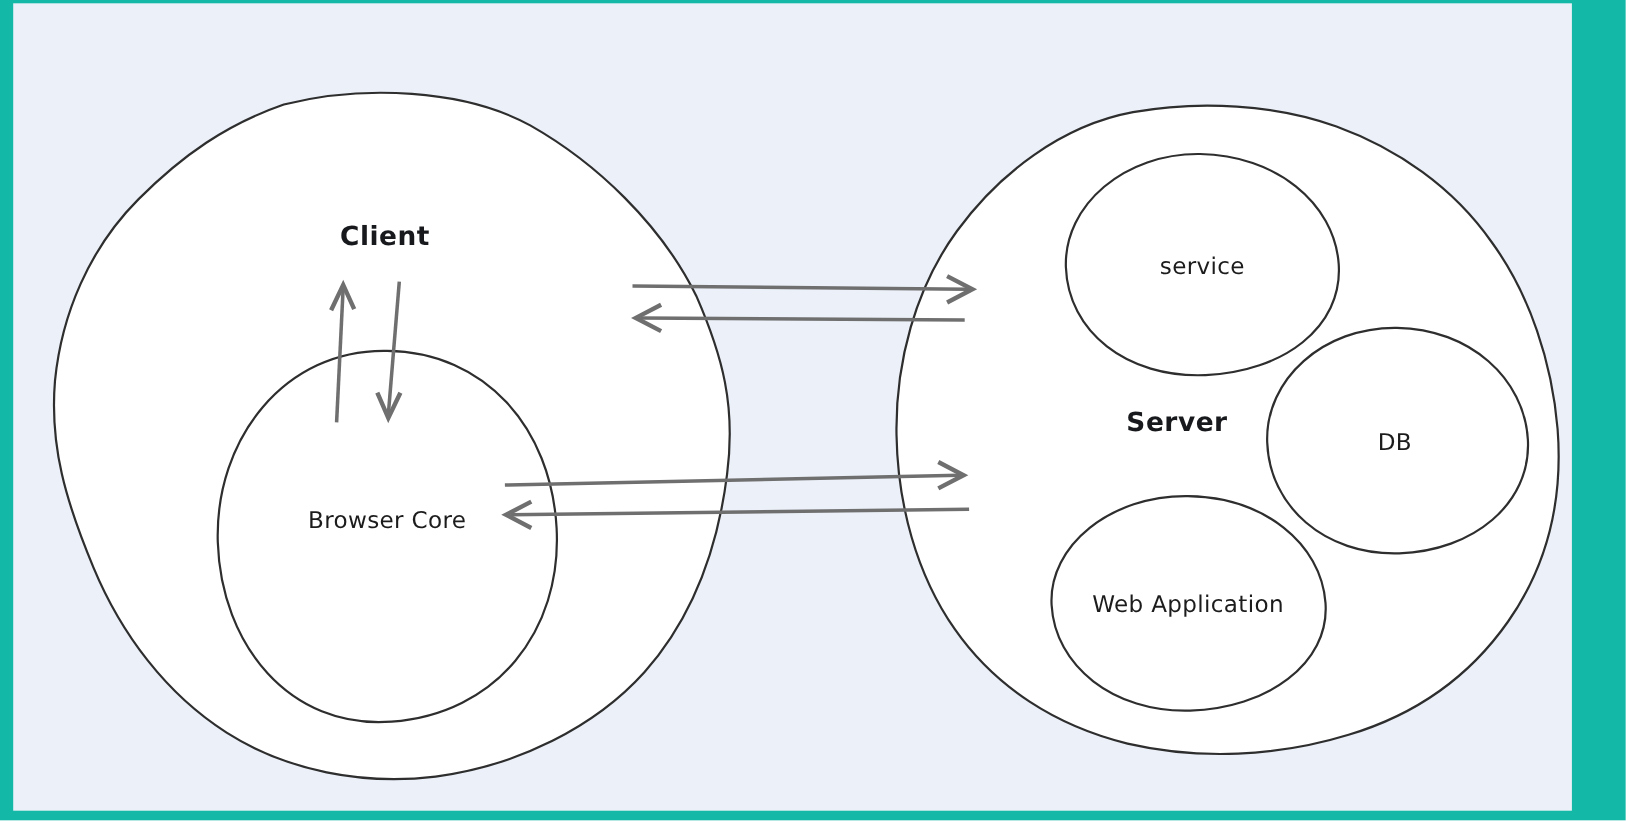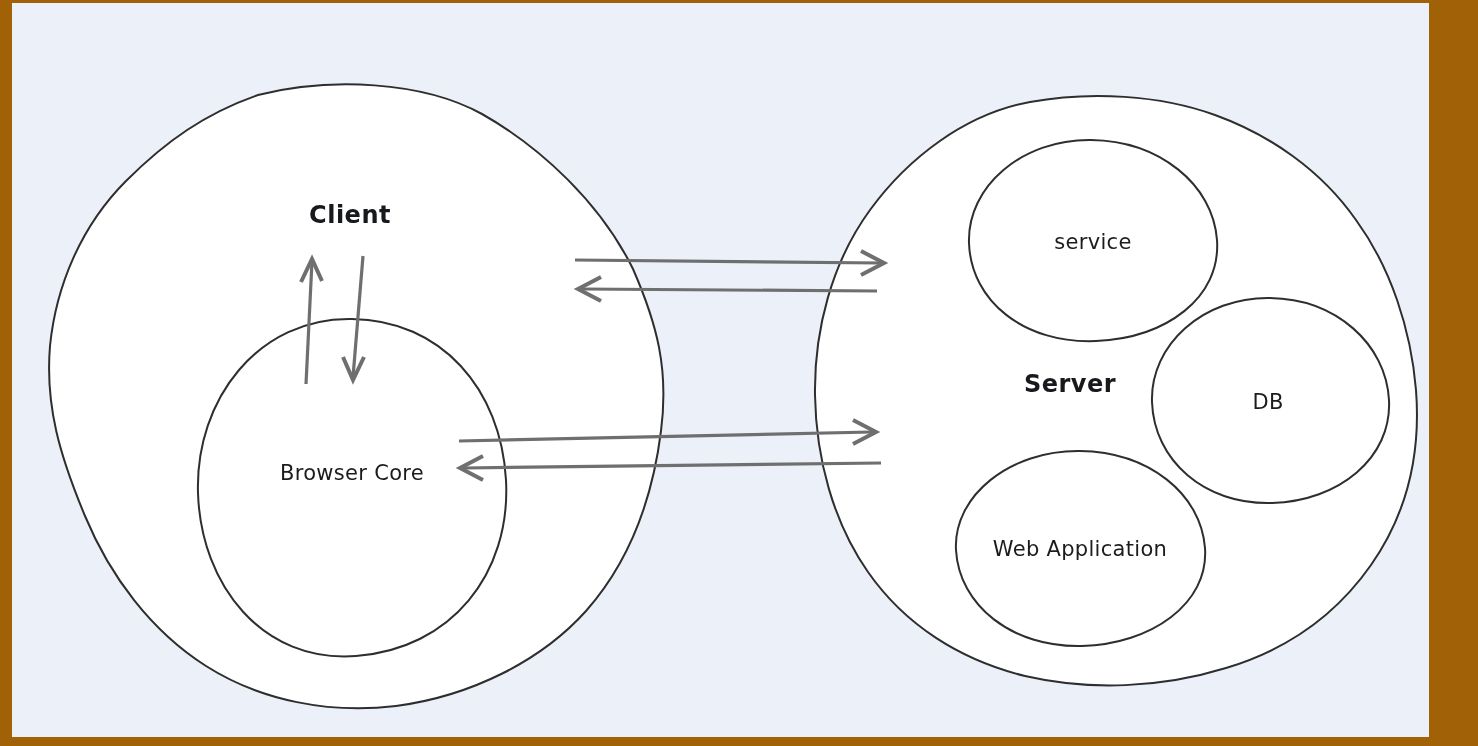--- a/index.html
+++ b/index.html
@@ -8,21 +8,21 @@
     background: #ffffff;
     width: 1478px;
     height: 746px;
     overflow: hidden;
     font-family: "DejaVu Sans", sans-serif;
   }
   .stage {
     position: relative;
     width: 1478px;
     height: 746px;
-    background: #a16207;
+    background: #14b8a6;
   }
   .board {
     position: absolute;
     left: 12px;
     top: 3px;
     width: 1417px;
     height: 734px;
     background: #ecf1f9;
   }
   svg.diagram {

